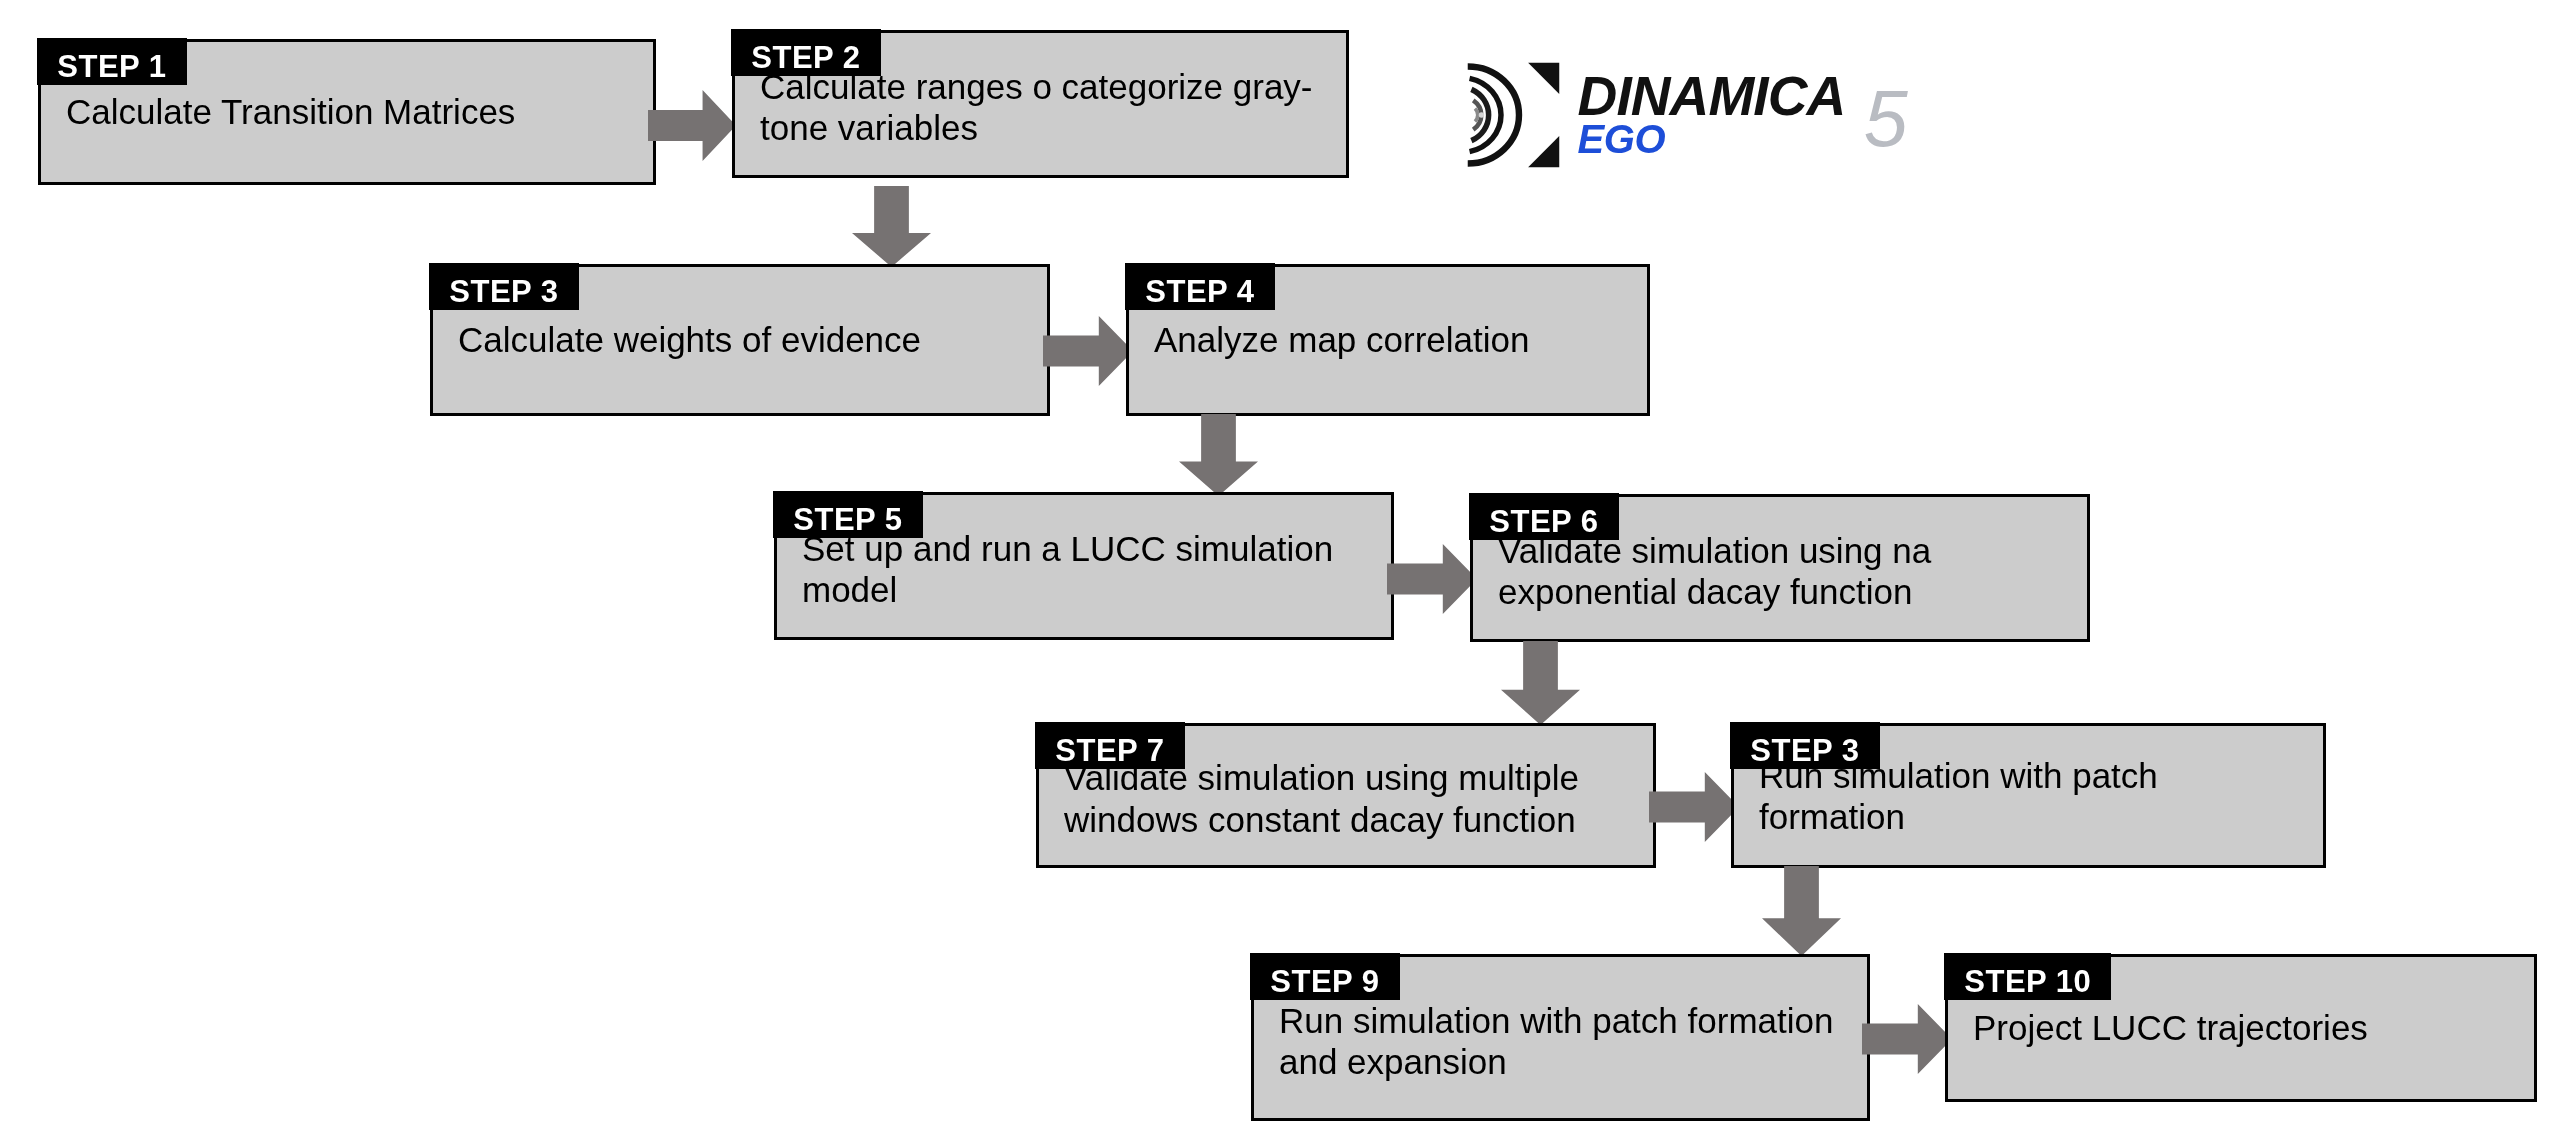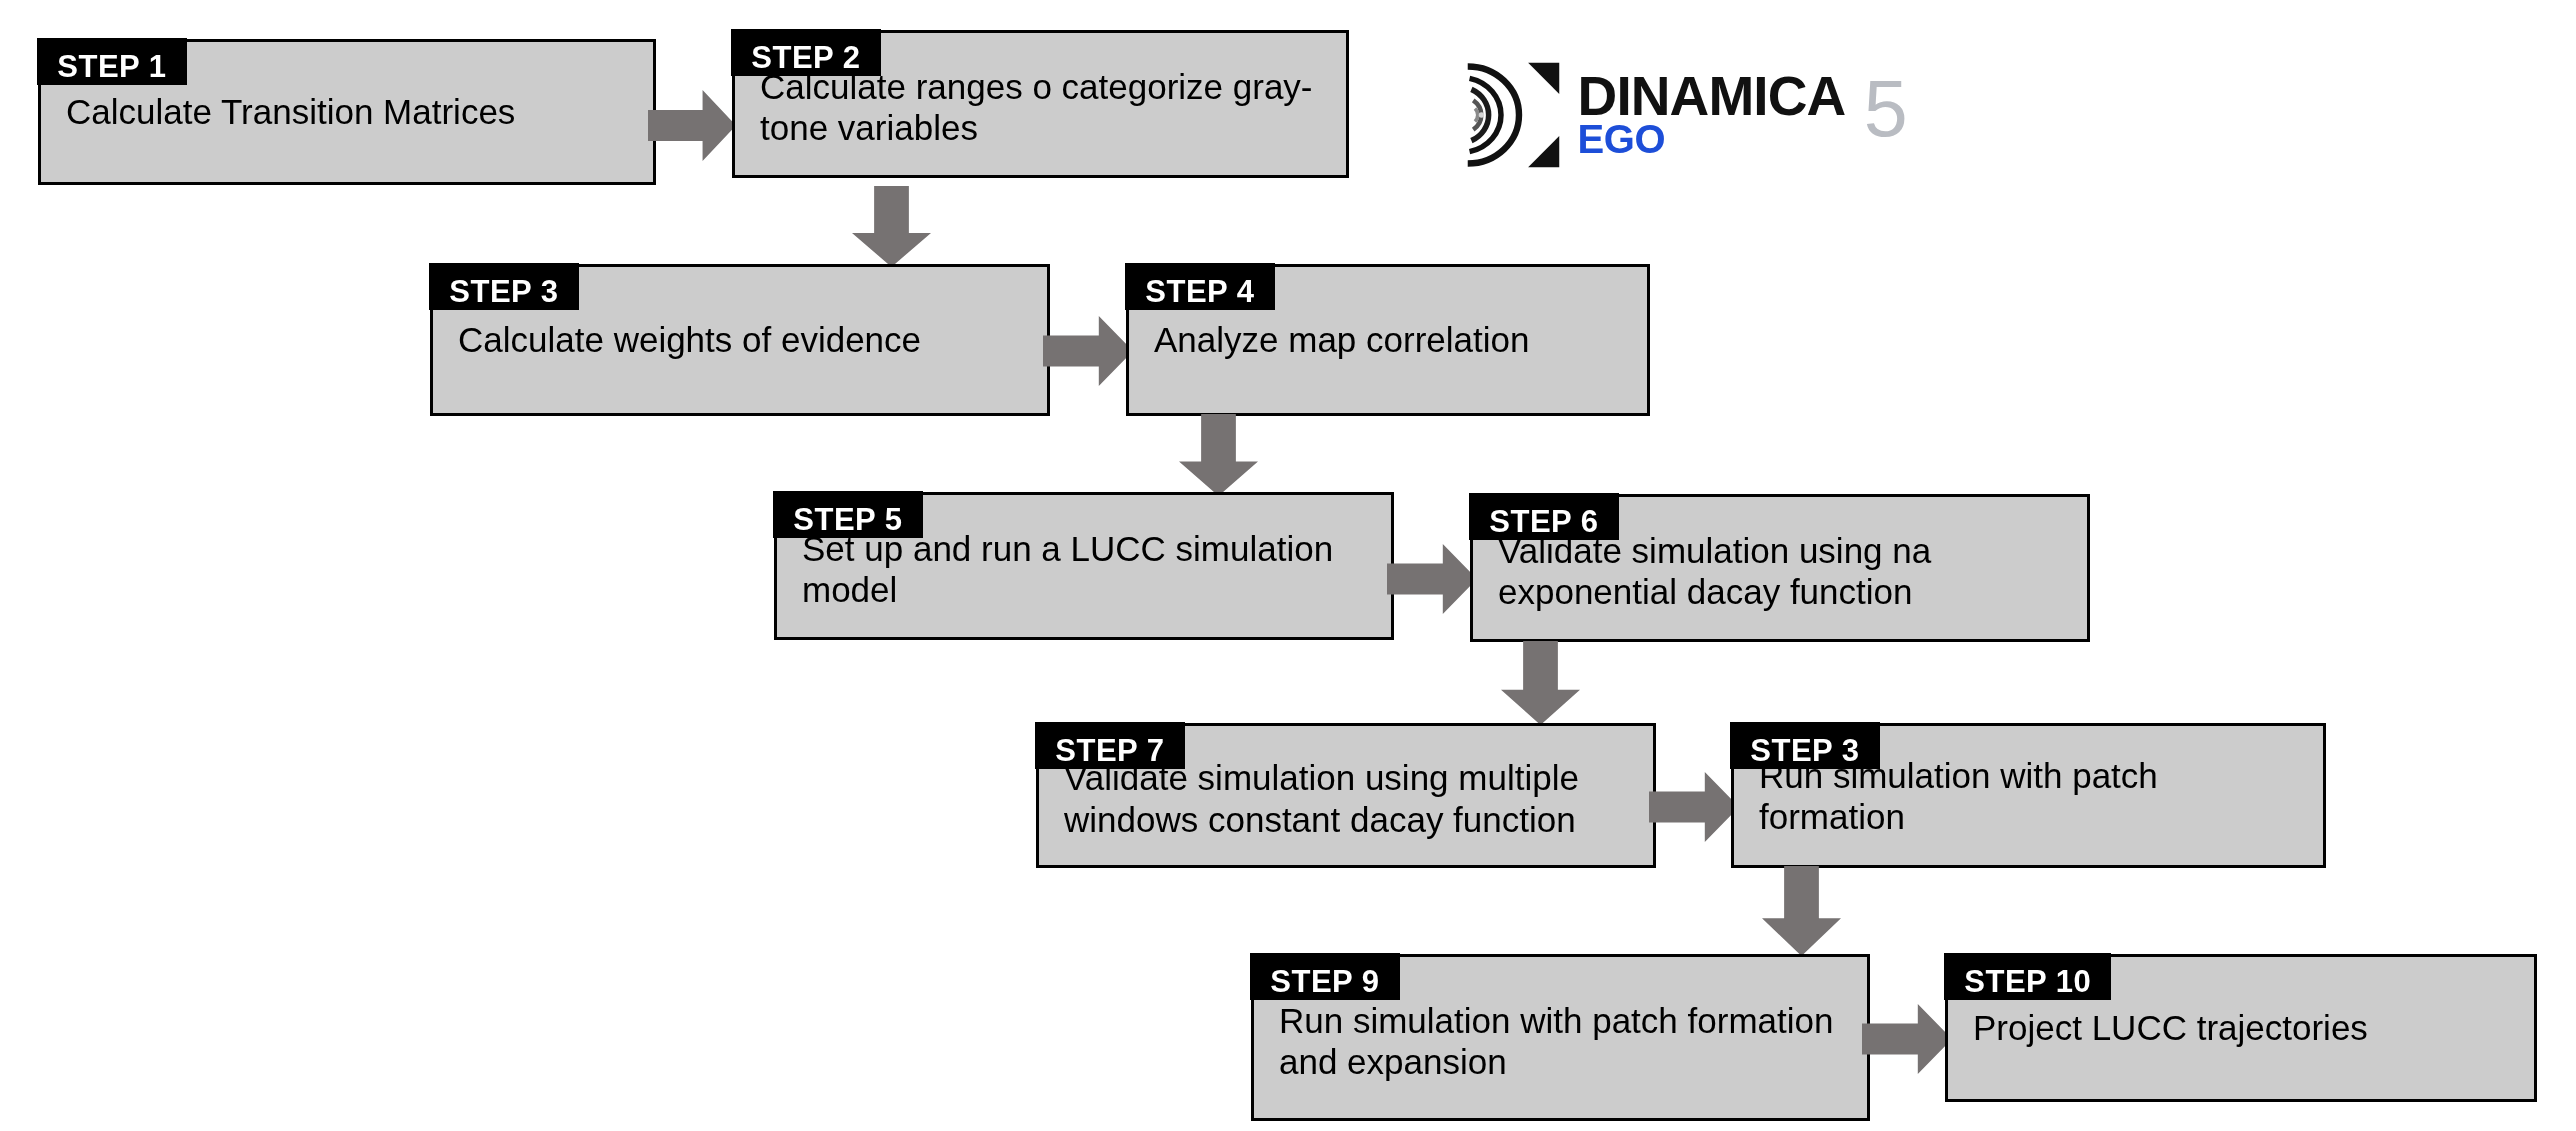--- a/index.html
+++ b/index.html
@@ -81,21 +81,22 @@
     align-items: center;
   }
   #brand-mark {
     width: 99px;
     height: 108px;
     flex: 0 0 auto;
   }
   #brand-wordmark {
     margin-left: 14.6px;
     display: flex;
-    align-items: center;
+    align-items: flex-end;
+    font-style: italic;
   }
   #brand-text-block {
     display: flex;
     flex-direction: column;
     line-height: 0.92;
   }
   #brand-name {
     font-family: "Liberation Sans", sans-serif;
     font-weight: bold;
     font-size: 55px;

